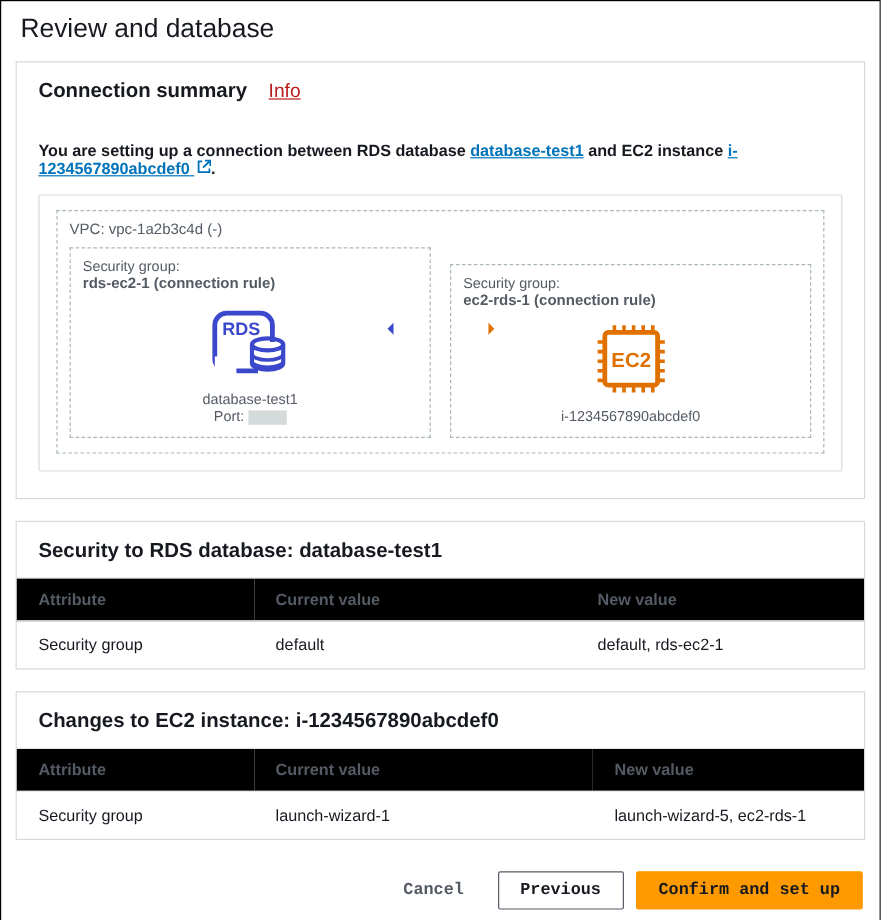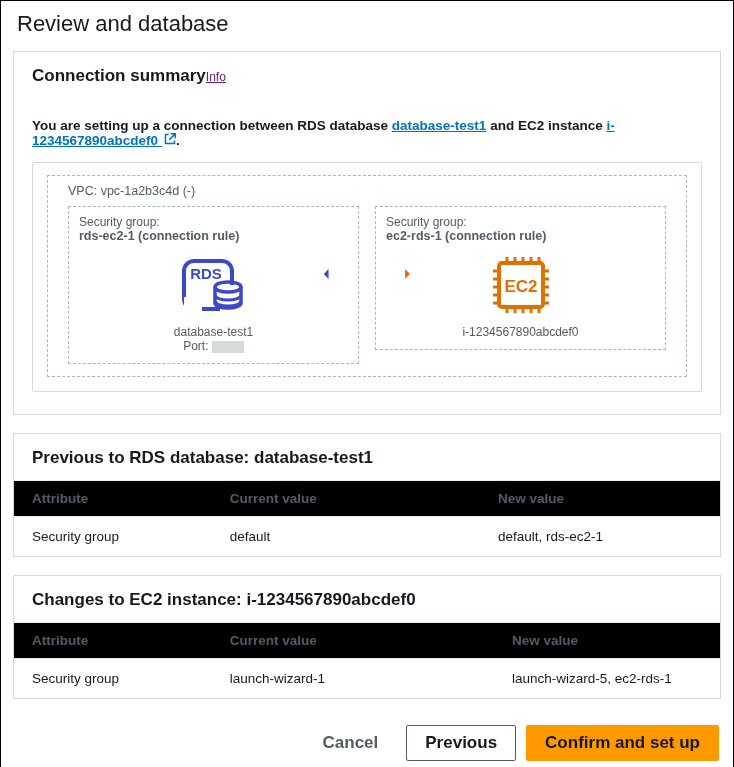--- a/index.html
+++ b/index.html
@@ -21,29 +21,29 @@
     }
     .panel {
       border: 1px solid #d5dbdb;
       background: #fff;
       margin-bottom: 18px;
     }
     .panel-header {
       padding: 14px 18px 2px;
       display: flex;
       align-items: baseline;
-      gap: 0;
+      gap: 18px;
     }
     .panel-header h2 {
       font-size: 17px;
       font-weight: 700;
     }
     .info-link {
-      color: #701a75;
-      font-size: 12px;
+      color: #b91c1c;
+      font-size: 16px;
       font-weight: 400;
       text-decoration: underline;
     }
     .connection-body {
       padding: 10px 18px 12px;
     }
     .connection-sentence {
       font-size: 13.5px;
       font-weight: 700;
       margin: 20px 0 14px;
@@ -59,31 +59,31 @@
       margin-left: 2px;
     }
     .diagram-box {
       border: 1px solid #d5dbdb;
       border-radius: 2px;
       padding: 12px 14px 14px;
       margin-bottom: 10px;
     }
     .vpc-box {
       border: 1px dashed #aab7b8;
-      padding: 8px 20px 12px;
+      padding: 8px 10px 12px;
     }
     .vpc-label {
       font-size: 12.5px;
       color: #545b64;
       margin-bottom: 8px;
     }
     .sg-row {
       display: flex;
       gap: 16px;
-      align-items: flex-start;
+      align-items: flex-end;
       position: relative;
     }
     .sg-box {
       flex: 1;
       border: 1px dashed #aab7b8;
       padding: 8px 10px 10px;
       display: flex;
       flex-direction: column;
       align-items: center;
     }
@@ -158,25 +158,25 @@
       color: #16191f;
     }
     .footer {
       display: flex;
       justify-content: flex-end;
       align-items: center;
       gap: 10px;
       padding: 8px 2px 2px;
     }
     .btn {
-      font-size: 17px;
+      font-size: 14px;
       padding: 7px 18px;
       border-radius: 2px;
       cursor: pointer;
-      font-family: Liberation Sans, sans-serif;
+      font-family: Liberation Mono, monospace;
     }
     .btn-link {
       background: none;
       border: none;
       color: #545b64;
       font-weight: 700;
     }
     .btn-normal {
       background: #fff;
       border: 1px solid #545b64;
@@ -279,21 +279,21 @@
                 <polygon points="190,8 180,3 180,13" fill="#e07000"></polygon>
               </svg>
             </div>
           </div>
         </div>
       </div>
     </div>
   </div>
 
   <div class="panel">
-    <div class="changes-header">Previous to RDS database: database-test1</div>
+    <div class="changes-header">Security to RDS database: database-test1</div>
     <table class="changes">
       <thead>
         <tr>
           <th style="width:28%">Attribute</th>
           <th style="width:38%">Current value</th>
           <th>New value</th>
         </tr>
       </thead>
       <tbody>
         <tr>

